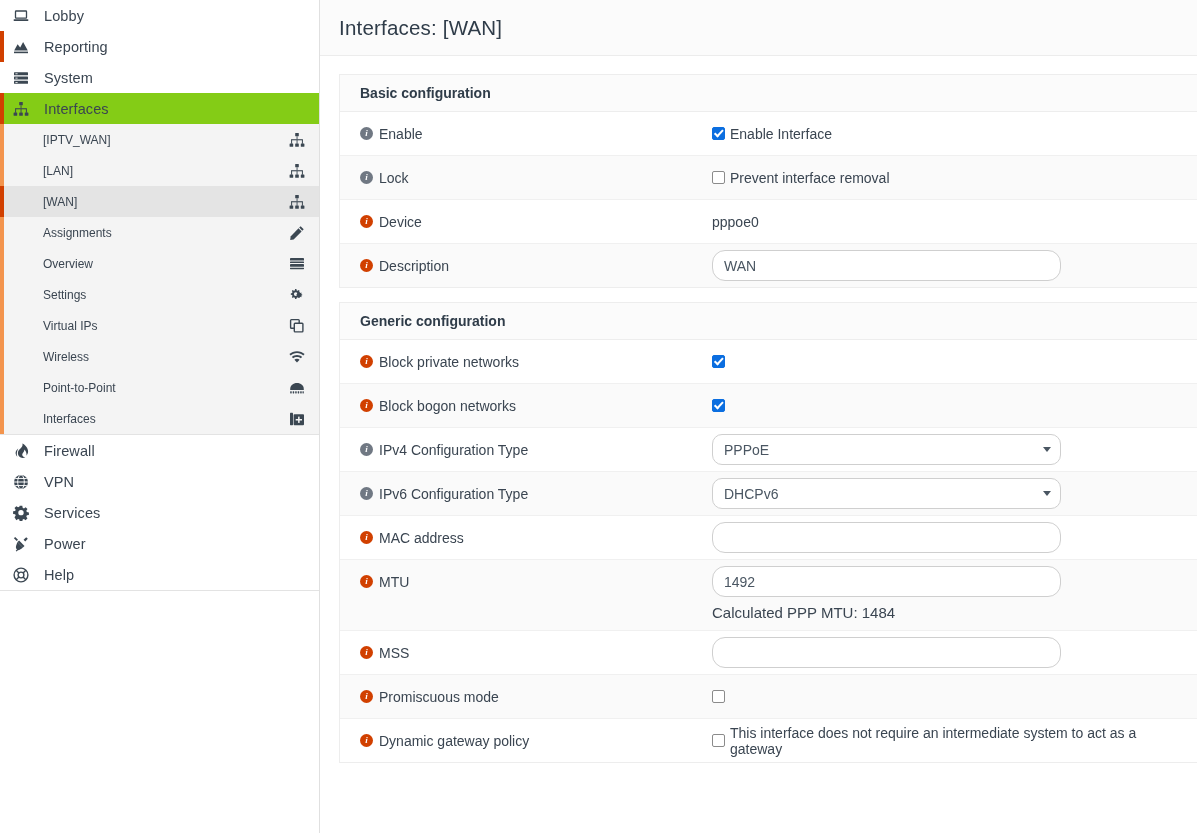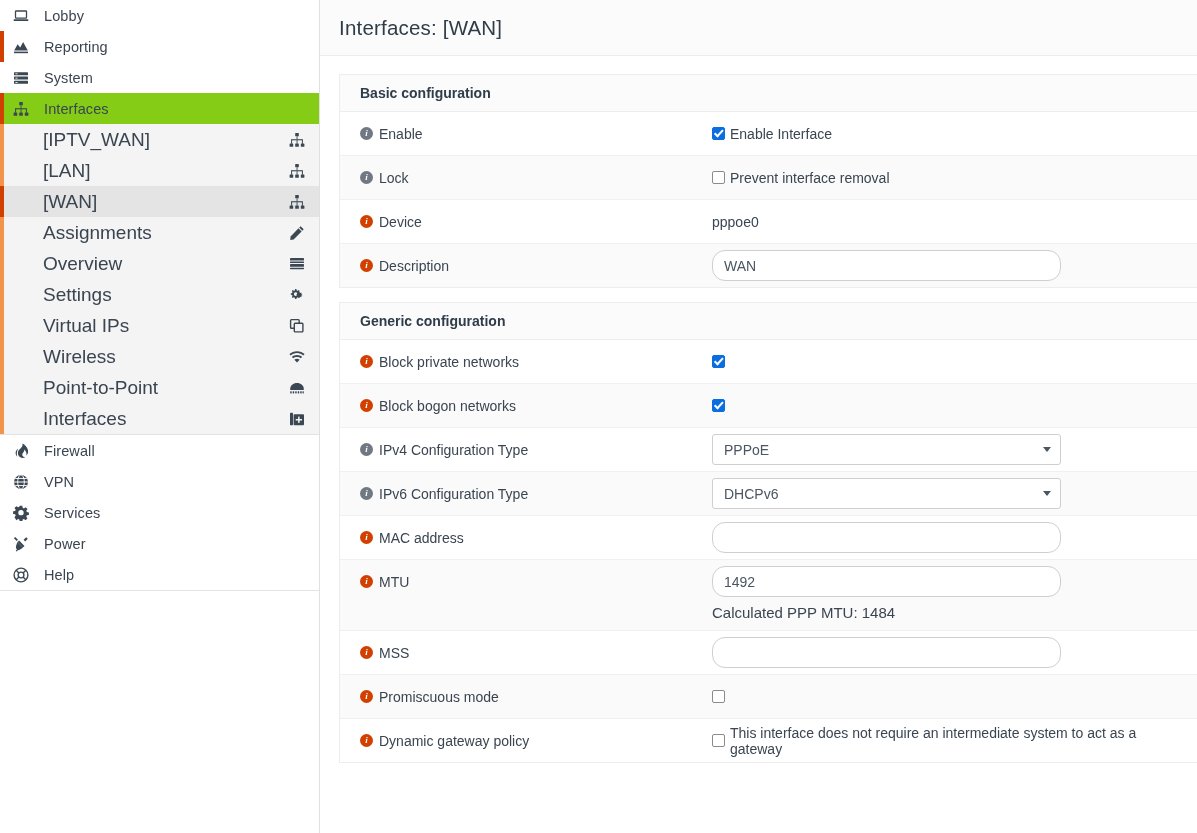--- a/index.html
+++ b/index.html
@@ -59,21 +59,21 @@
     height: 31px;
     padding-left: 43px; padding-right: 14px;
     cursor: pointer;
   }
   .sub-item .sub-sel-accent {
     position: absolute; left: 0; top: 0; bottom: 0; width: 4px;
     background: transparent;
   }
   .sub-item.selected { background: #e4e4e4; }
   .sub-item.selected .sub-sel-accent { background: #d14000; }
-  .sub-item .sub-label { font-size: 19px; color: #3a4551; }
+  .sub-item .sub-label { font-size: 12px; color: #3a4551; }
   .sub-item .sub-icon { color: #3b4752; display: flex; align-items: center; }
 
   .sidebar-bottom { border-top: 0; }
   .sidebar-divider { height: 1px; background: #e3e3e3; margin: 0; }
 
   svg.ico { display: block; }
 
   
   .content {
     flex: 1 1 auto; height: 833px;
@@ -180,21 +180,21 @@
     padding: 0 11px;
     outline: none;
   }
   .txtinput::placeholder { color: #9aa2ab; }
   .helper {
     font-size: 15px; color: #3a4551;
     padding: 1px 0 9px 0;
   }
   .selectbox {
     width: 349px; height: 31px;
-    border: 1px solid #cfcfcf; border-radius: 3px;
+    border: 1px solid #cfcfcf; border-radius: 10px;
     background: #ffffff;
     display: flex; align-items: center; justify-content: space-between;
     padding: 0 9px 0 11px;
     font-size: 14px; color: #4a5662;
     cursor: pointer;
   }
   .caret {
     width: 0; height: 0;
     border-left: 4.5px solid transparent;
     border-right: 4.5px solid transparent;

